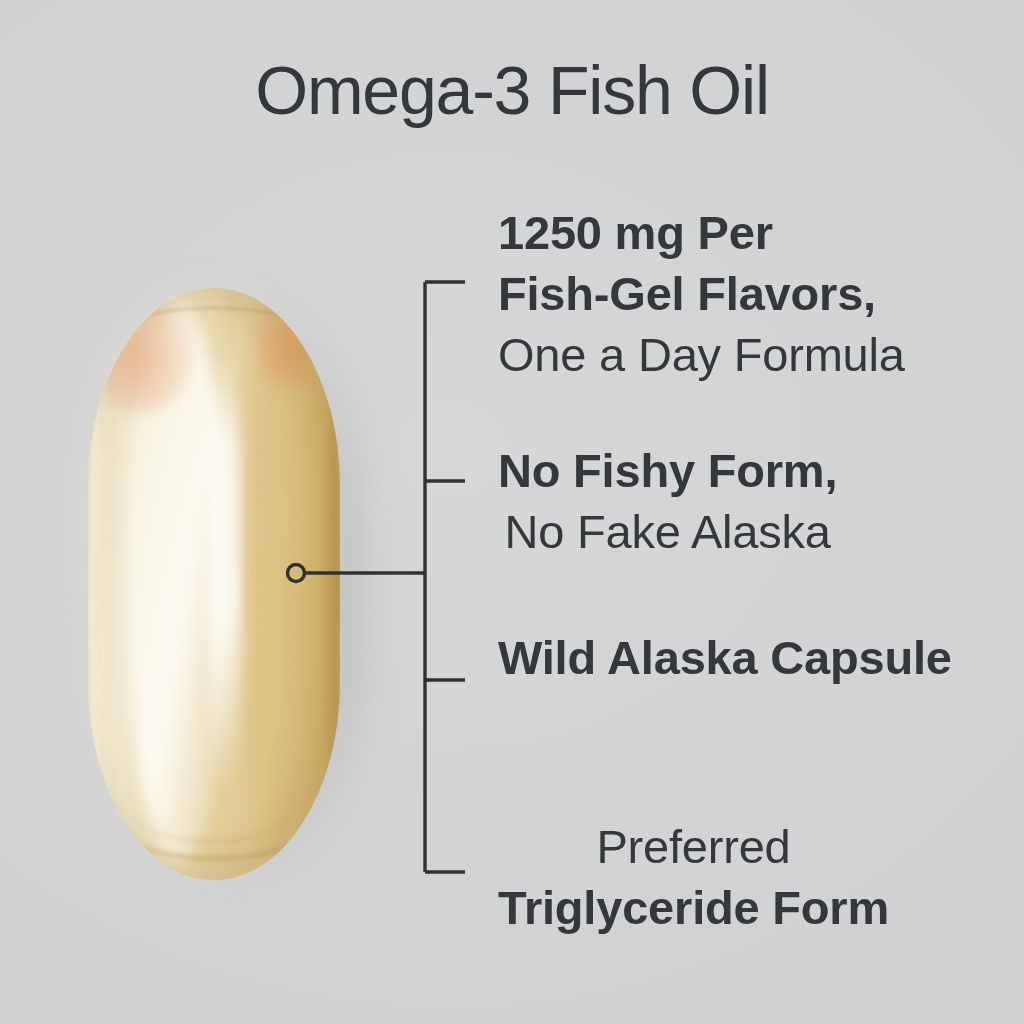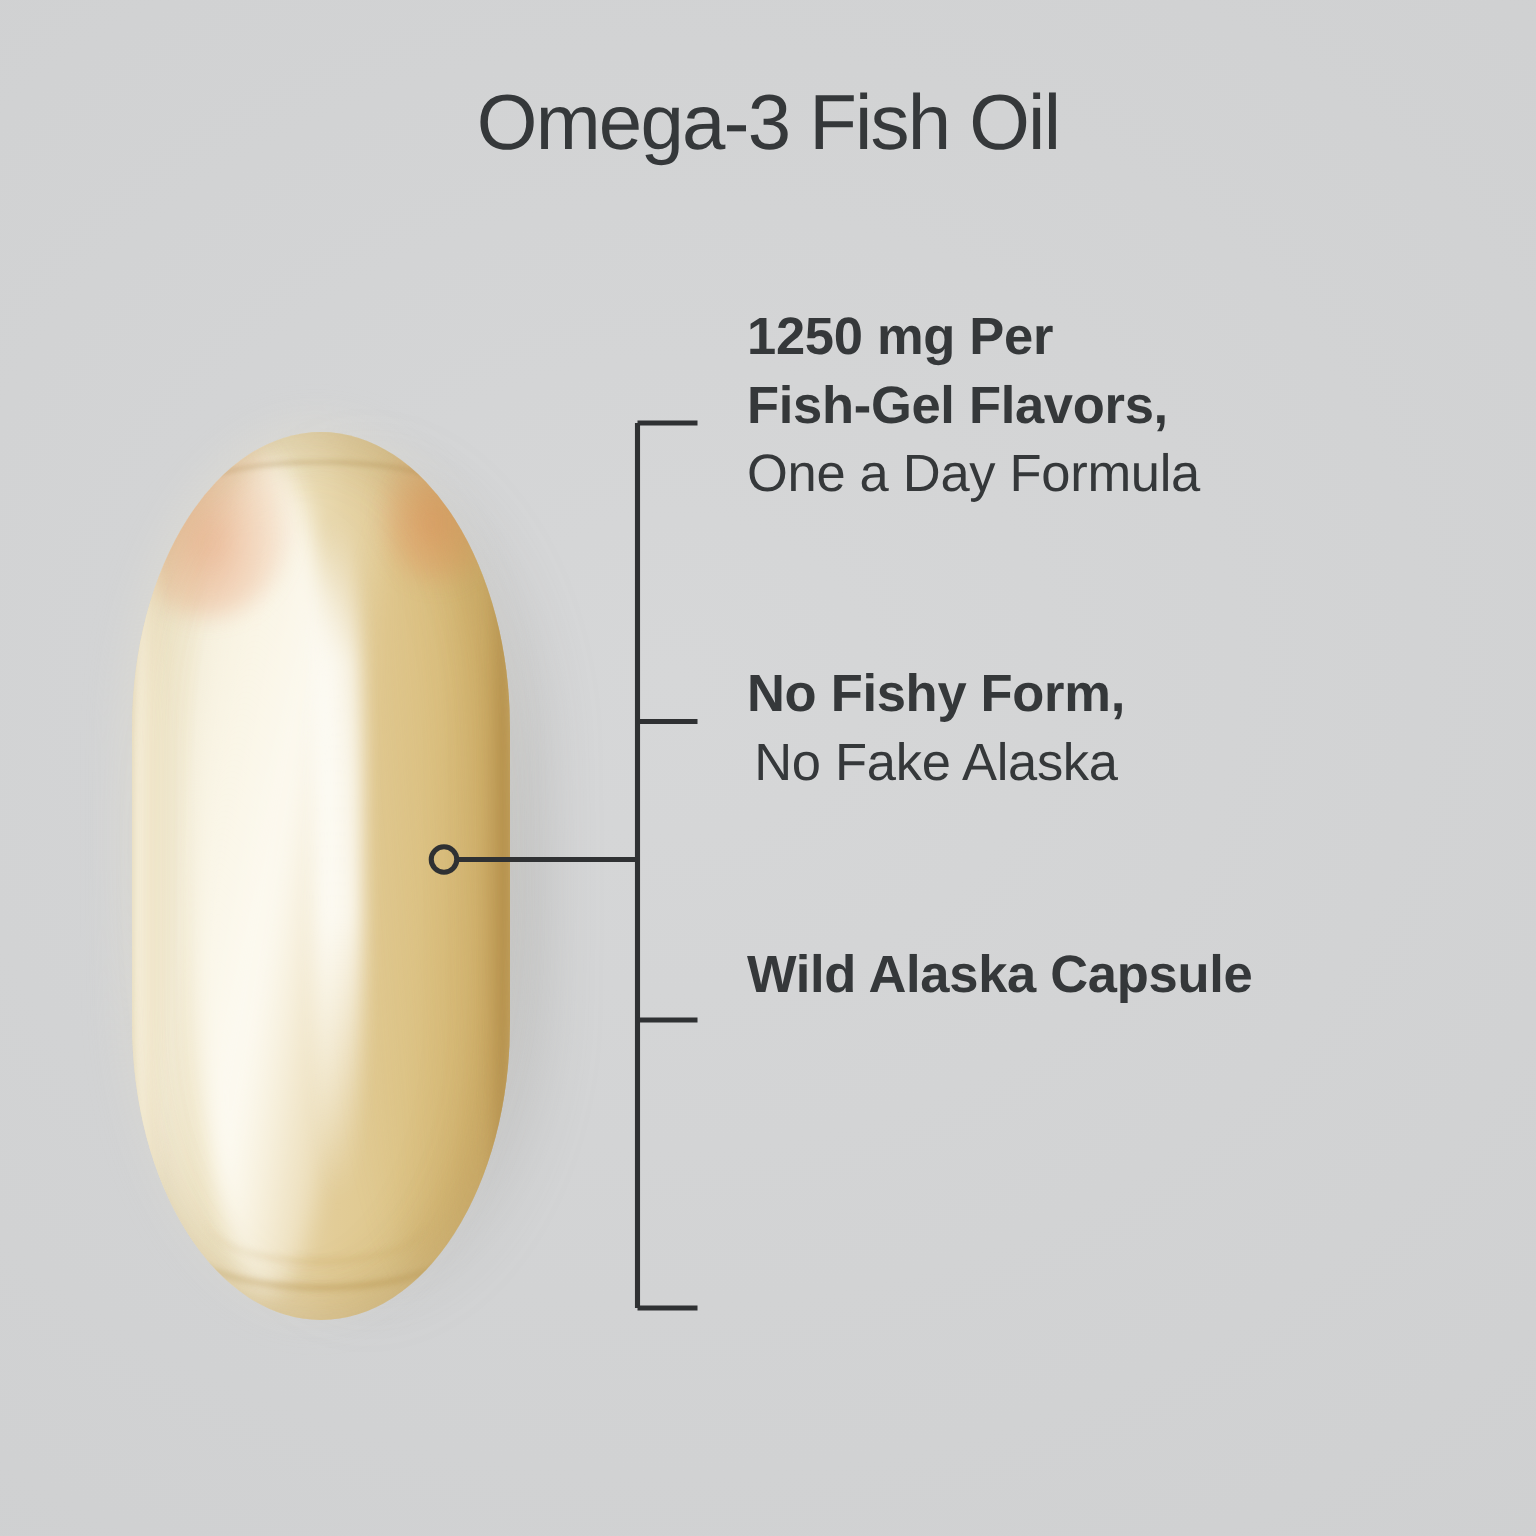--- a/index.html
+++ b/index.html
@@ -24,21 +24,21 @@
     overflow: hidden;
   }
 
   
   .title {
     position: absolute;
     top: 56px;
     left: 0;
     width: 1024px;
     text-align: center;
-    font-size: 52px;
+    font-size: 68px;
     line-height: 1.0;
     font-weight: 400;
     letter-spacing: -1.2px;
     color: #35383a;
     white-space: nowrap;
   }
 
   
   .capsule-stage {
     position: absolute;
@@ -244,21 +244,21 @@
     width: 1024px;
     height: 1024px;
     pointer-events: none;
   }
 
   
   .callout {
     position: absolute;
     left: 498px;
     color: #35383a;
-    font-size: 35px;
+    font-size: 47px;
     line-height: 1.30;
     letter-spacing: -0.2px;
     white-space: nowrap;
   }
 
   .callout .ln {
     display: block;
   }
 
   .callout .b {
@@ -322,14 +322,18 @@
 
   <div class="callout" id="callout-2">
     <span class="ln b">No Fishy Form,</span>
     <span class="ln r">No Fake Alaska</span>
   </div>
 
   <div class="callout" id="callout-3">
     <span class="ln b">Wild Alaska Capsule</span>
   </div>
 
+  <div class="callout" id="callout-4">
+    <span class="ln r">Preferred</span>
+    <span class="ln b">Triglyceride Form</span>
+  </div>
 
 </div>
 
 </body></html>

